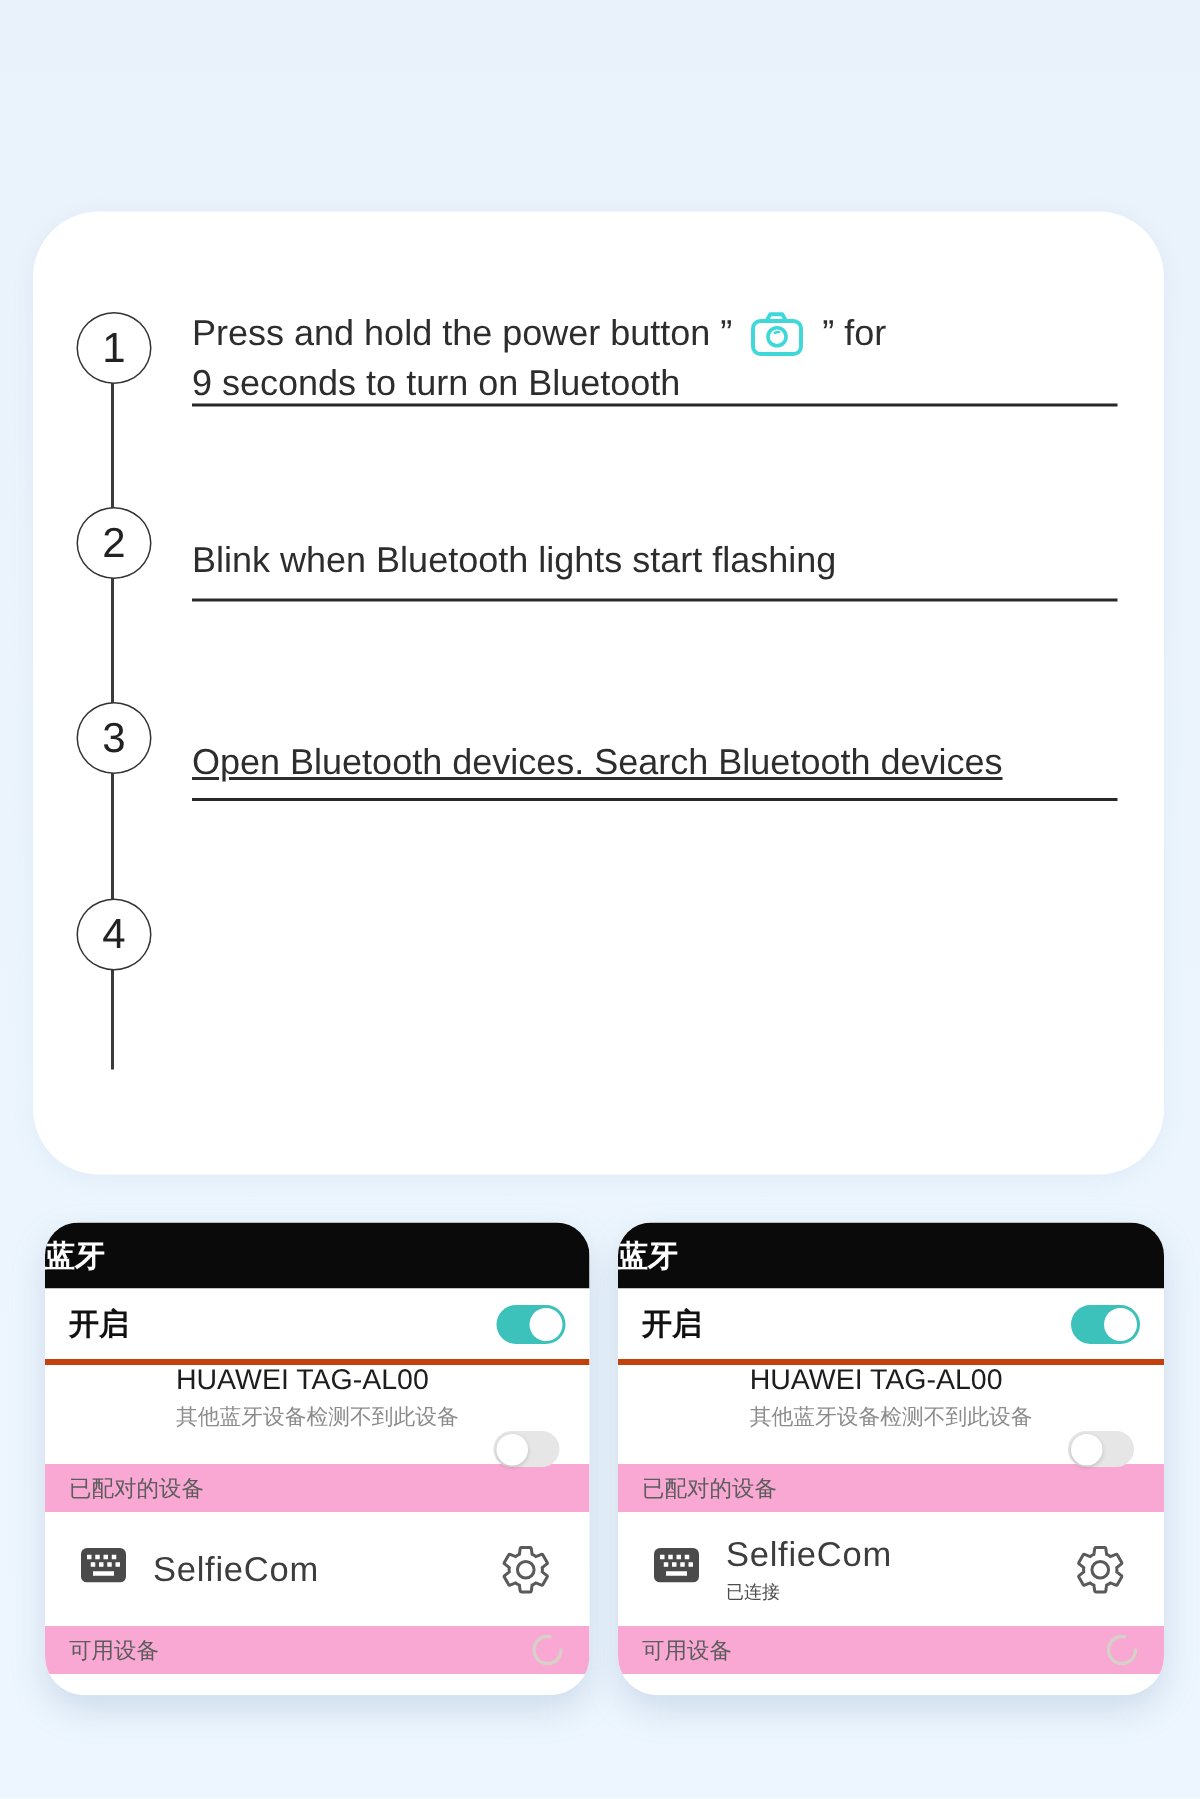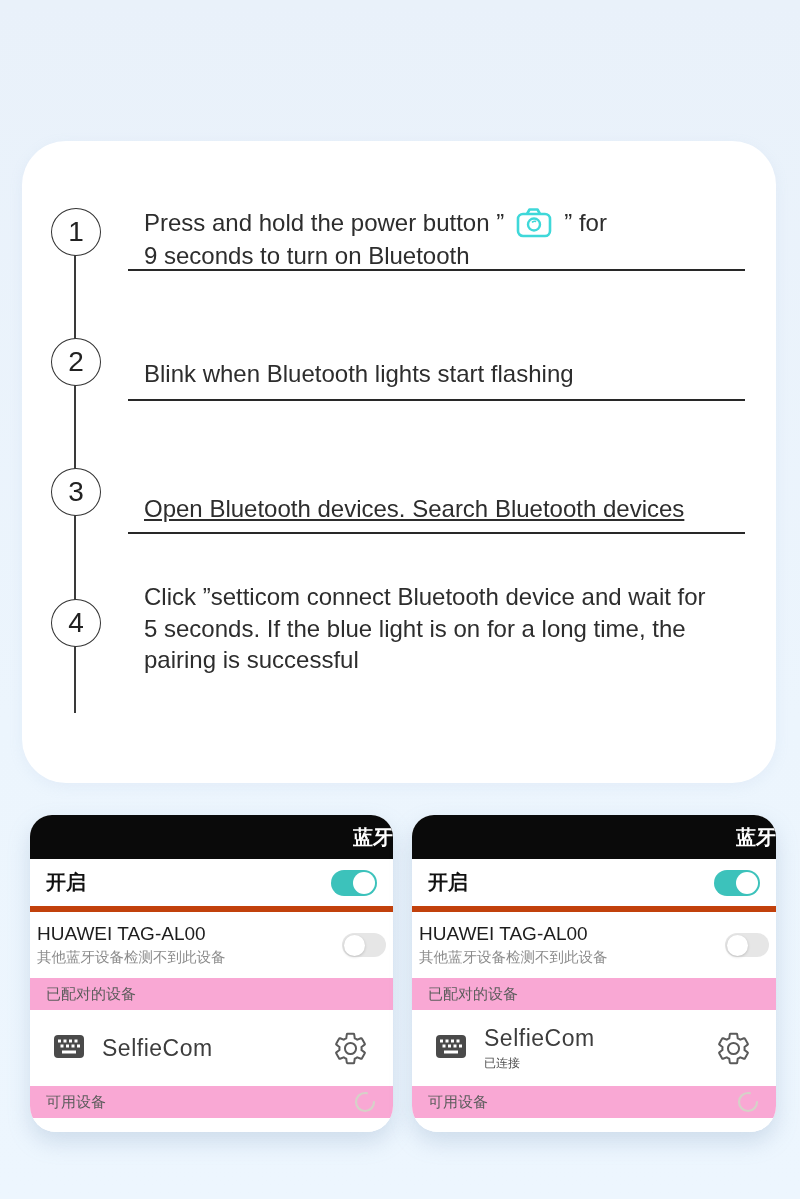--- a/index.html
+++ b/index.html
@@ -28,49 +28,49 @@
     position:absolute;left:74px;top:231px;width:1.5px;height:482px;
     background:#3a3a3a;
   }
   .step-circle{
     position:absolute;left:51px;width:48px;height:46px;
     border:1.7px solid #333;border-radius:50%;background:#fff;
     display:flex;align-items:center;justify-content:center;
     font-size:28px;color:#222;
   }
   .step-text{
-    position:absolute;left:144px;width:626px;
+    position:absolute;left:128px;width:626px;
     font-size:24px;color:#2d2d2d;line-height:33px;
   }
   .flexline{display:flex;align-items:center;}
   .flexline .cam{display:inline-flex;margin:0 12px;}
   .underline{
     position:absolute;left:128px;width:617px;height:2px;background:#282828;
   }
 
   
   .phone{
     position:absolute;top:815px;width:363px;background:#fff;
     border-radius:22px 22px 26px 26px;overflow:hidden;
     box-shadow:0 10px 22px rgba(125,155,185,.28);
   }
   .phone.left{left:30px;}
   .phone.right{left:412px;width:364px;}
   .p-header{
     height:44px;background:#0a0a0a;color:#fff;
-    display:flex;align-items:center;justify-content:flex-end;
+    display:flex;align-items:center;justify-content:flex-start;
     font-size:20px;font-weight:700;
   }
   .p-row-power{
     height:47px;display:flex;align-items:center;padding:0 16px;
-    border-bottom:6px solid #c2410c;background:#fff;font-family:Liberation Serif, serif;
+    border-bottom:4px solid #c2410c;background:#fff;font-family:Liberation Serif, serif;
   }
   .p-power-label{font-size:20px;font-weight:700;color:#111;}
   .p-row-device{
-    height:66px;display:flex;align-items:center;padding:0 7px;background:#fff;
+    height:66px;display:flex;align-items:center;padding:0 20px;background:#fff;flex-direction:column;
   }
   .p-device-col{display:flex;flex-direction:column;gap:3px;}
   .p-device-name{font-size:19px;color:#1d1d1d;font-weight:500;}
   .p-device-sub{font-size:14.5px;color:#8c8c8c;}
   .p-band{
     height:32px;background:#f9a8d4;display:flex;align-items:center;
     padding:0 16px;font-size:15px;color:#5c5c5c;
   }
   .p-row-paired{
     height:76px;display:flex;align-items:center;padding:0 24px;background:#fff;
@@ -137,25 +137,20 @@
   <div class="step-circle" style="top:468px;">
     <span>3</span>
   </div>
   <div class="step-text" style="top:492px;text-decoration:underline;">
     <div>Open Bluetooth devices. Search Bluetooth devices</div>
   </div>
   <div class="underline" style="top:532px;"></div>
 
   <div class="step-circle" style="top:599px;">
     <span>4</span>
-  </div>
-  <div class="step-text" style="top:581px;line-height:31.5px;">
-    <div>Click ”setticom connect Bluetooth device and wait for</div>
-    <div>5 seconds. If the blue light is on for a long time, the</div>
-    <div>pairing is successful</div>
   </div>
 
   <div class="phone left">
     <div class="p-header">
       <span>蓝牙</span>
     </div>
     <div class="p-row-power">
       <span class="p-power-label">开启</span>
       <span class="toggle on">
           <span class="knob"></span>

